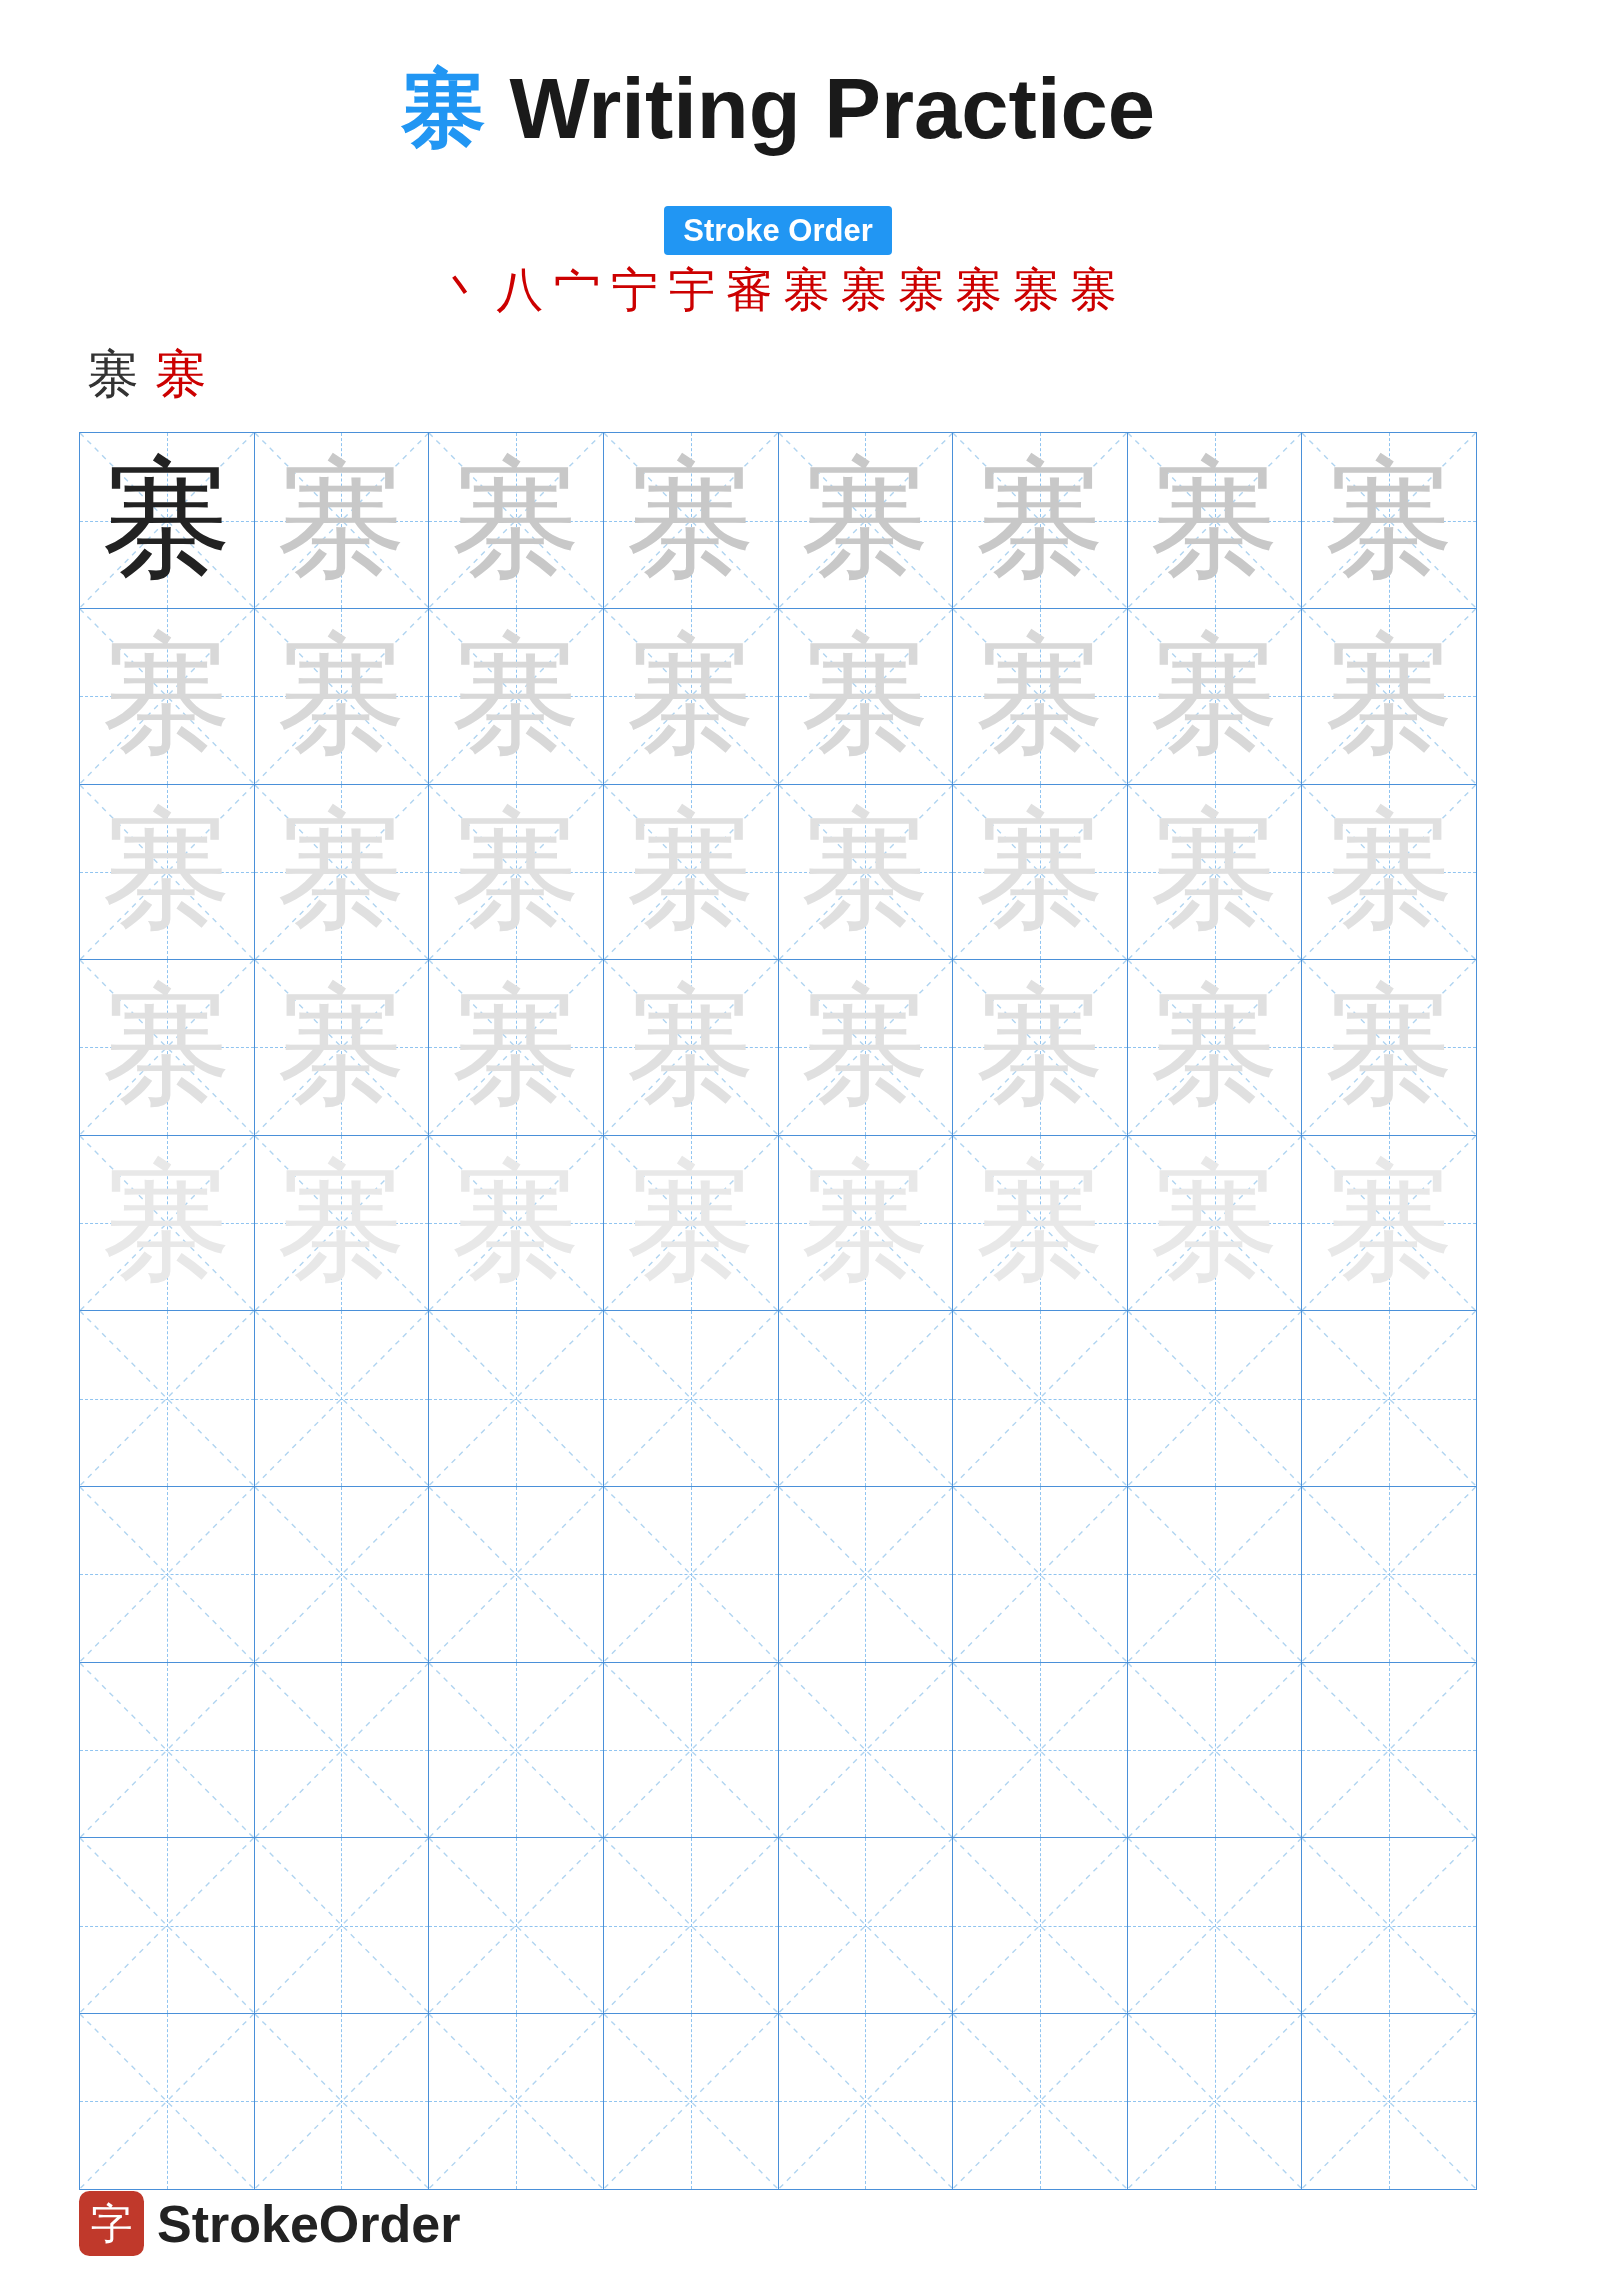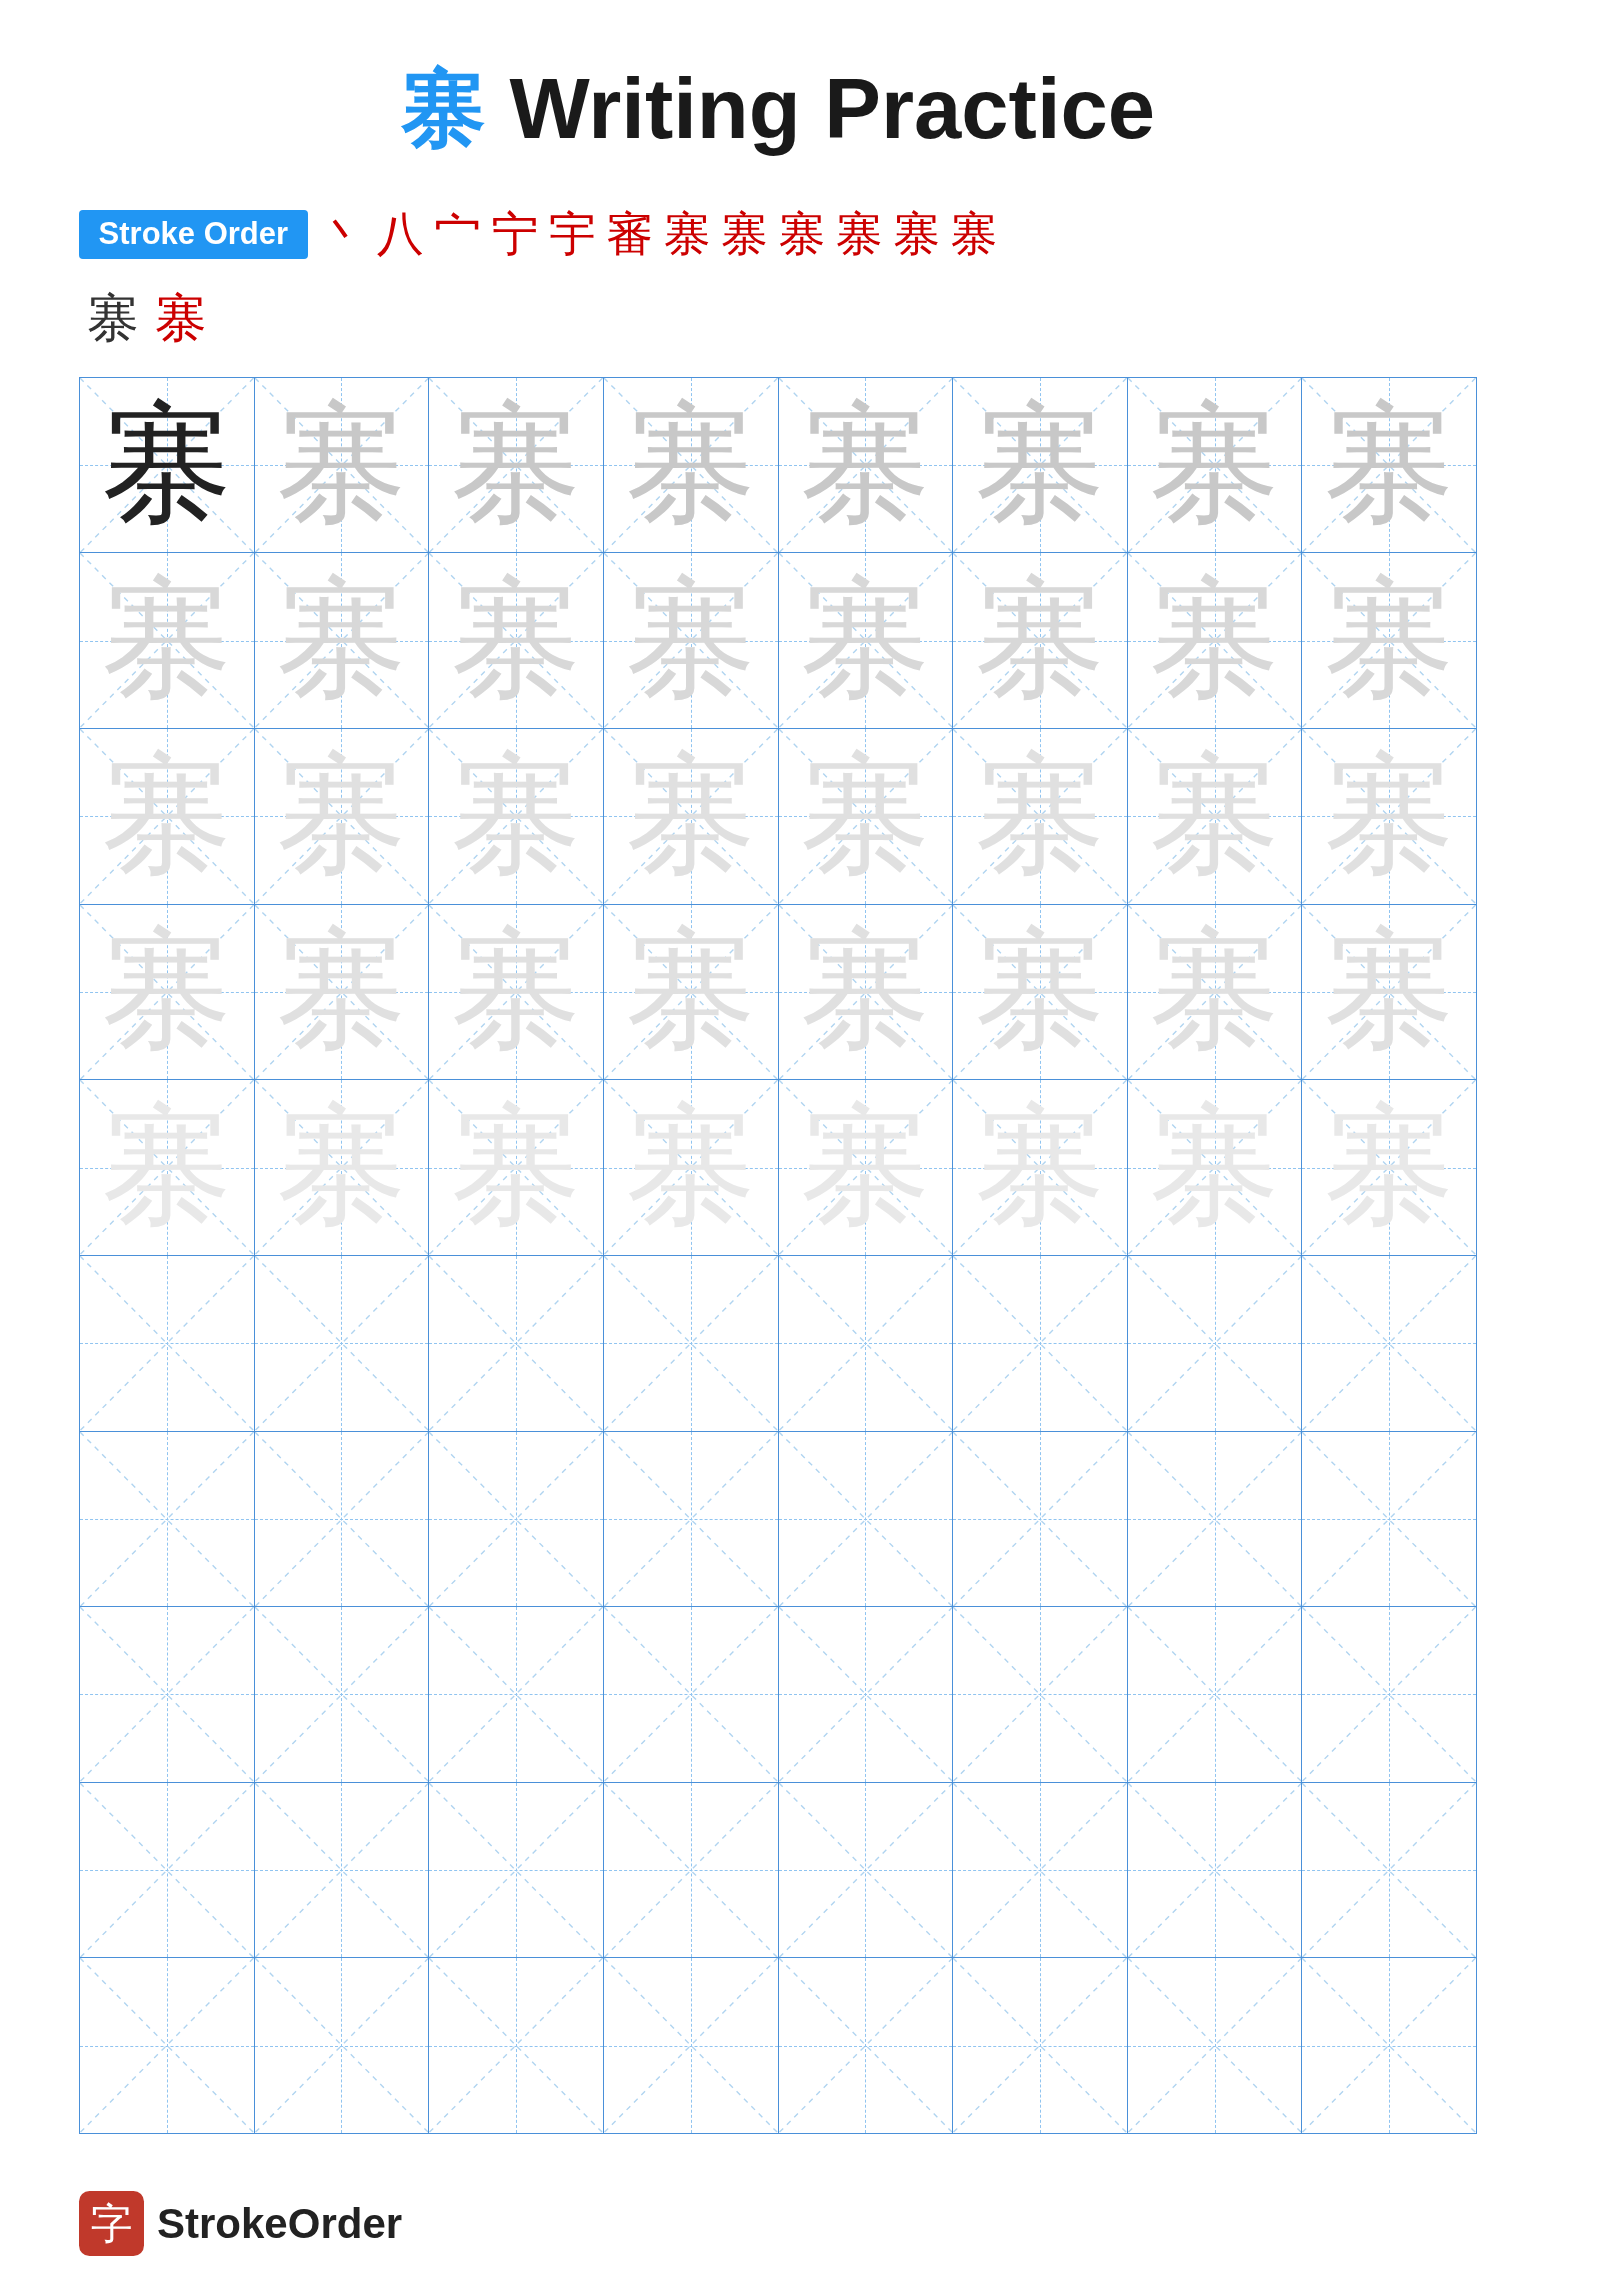--- a/index.html
+++ b/index.html
@@ -33,20 +33,21 @@
       font-family: serif;
     }
 
     
     .stroke-order-section {
       display: flex;
       flex-wrap: wrap;
       align-items: center;
       margin-bottom: 26px;
       gap: 6.5px;
+      flex-direction: column;
     }
     .stroke-order-badge {
       background: #2196F3;
       color: #fff;
       font-size: 31px;
       font-family: sans-serif;
       font-weight: bold;
       padding: 6.5px 19.6px;
       border-radius: 3.9px;
       white-space: nowrap;
@@ -176,21 +177,21 @@
       background: #c0392b;
       border-radius: 10.5px;
       display: flex;
       align-items: center;
       justify-content: center;
       font-size: 42px;
       color: white;
       font-family: serif;
     }
     .footer-brand-name {
-      font-size: 42px;
+      font-size: 52px;
       font-weight: bold;
       font-family: sans-serif;
       color: #222;
     }
 
     
     .diag-svg {
       position: absolute;
       top: 0; left: 0;
       width: 100%; height: 100%;

